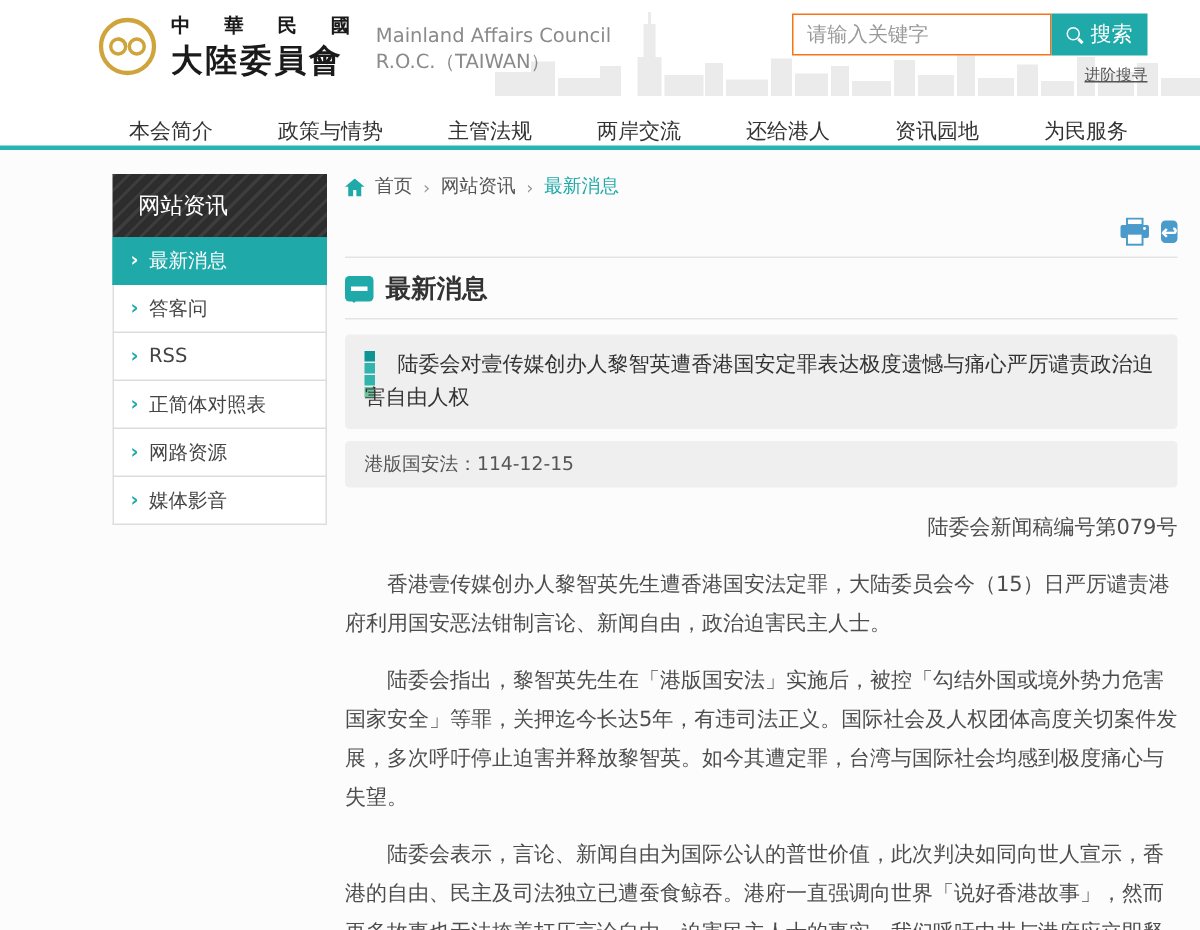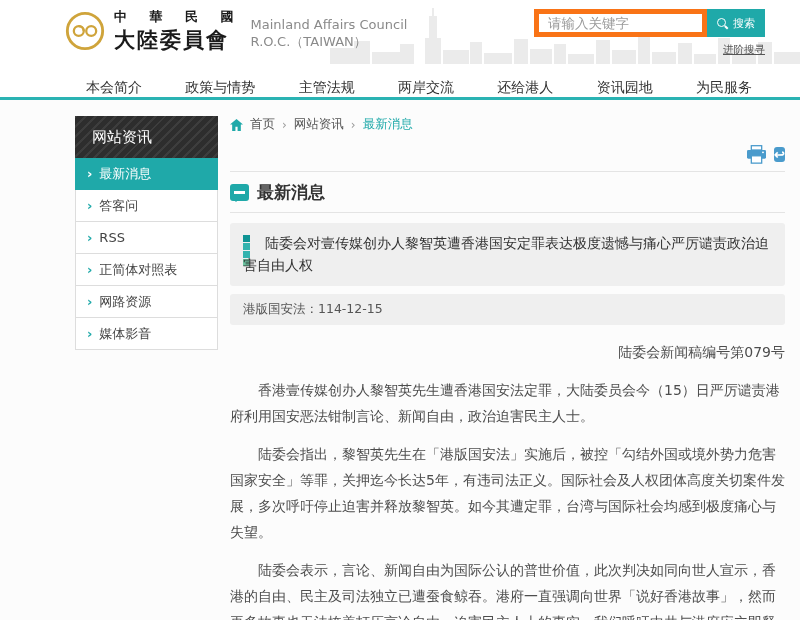--- a/index.html
+++ b/index.html
@@ -11,23 +11,23 @@
   
   .header { position:relative; height:64px; background:#fff; }
   .skyline { position:absolute; right:0; bottom:0; z-index:0; }
   .logo-wrap { position:absolute; left:64px; top:8px; display:flex; align-items:center; gap:8px; z-index:2; }
   .logo-cn { font-family:"DejaVu Serif","Liberation Serif",serif; color:#1a1a1a; }
   .logo-cn .l1 { font-size:13px; font-weight:bold; letter-spacing:9px; white-space:nowrap; }
   .logo-cn .l2 { font-size:21px; font-weight:bold; letter-spacing:2px; white-space:nowrap; }
   .logo-en { font-size:13px; color:#8a8a8a; line-height:1.3; align-self:flex-end; padding-bottom:3px; white-space:nowrap; }
   .search-wrap { position:absolute; right:35px; top:9px; z-index:3; display:flex; flex-direction:column; align-items:flex-end; }
   .search-row { display:flex; }
-  .search-input { width:173px; height:28px; border:5px solid #f97316; background:#fff; padding:0 9px; font-size:13.5px; color:#333; outline:none; font-family:inherit; }
+  .search-input { width:173px; height:28px; border:1px solid #f97316; background:#fff; padding:0 9px; font-size:13.5px; color:#333; outline:none; font-family:inherit; }
   .search-input::placeholder { color:#9a9a9a; }
-  .search-btn { height:28px; padding:0 10px; border:none; background:#1fa9a9; color:#fff; font-size:11px; display:flex; align-items:center; gap:5px; cursor:pointer; font-family:inherit; }
+  .search-btn { height:28px; padding:0 10px; border:none; background:#1fa9a9; color:#fff; font-size:14px; display:flex; align-items:center; gap:5px; cursor:pointer; font-family:inherit; }
   .mag { position:relative; width:11px; height:11px; display:inline-block; }
   .mag::before { content:""; position:absolute; left:0; top:0; width:7px; height:7px; border:1.6px solid #fff; border-radius:50%; }
   .mag::after { content:""; position:absolute; left:7.5px; top:7.5px; width:4px; height:1.7px; background:#fff; transform:rotate(45deg); transform-origin:left center; }
   .advanced { margin-top:6px; font-size:10.5px; color:#555; text-decoration:underline; cursor:pointer; }
   
   .nav { position:relative; z-index:2; height:36px; background:#fff; border-bottom:3px solid #2ab3b3; display:flex; align-items:flex-end; justify-content:space-between; padding:0 48px 0 86px; }
   .nav-item { font-size:14px; color:#333; cursor:pointer; white-space:nowrap; }
   
   .main { display:flex; align-items:flex-start; background:#fcfcfc; height:581px; padding:16px 15px 0 75px; }
   

